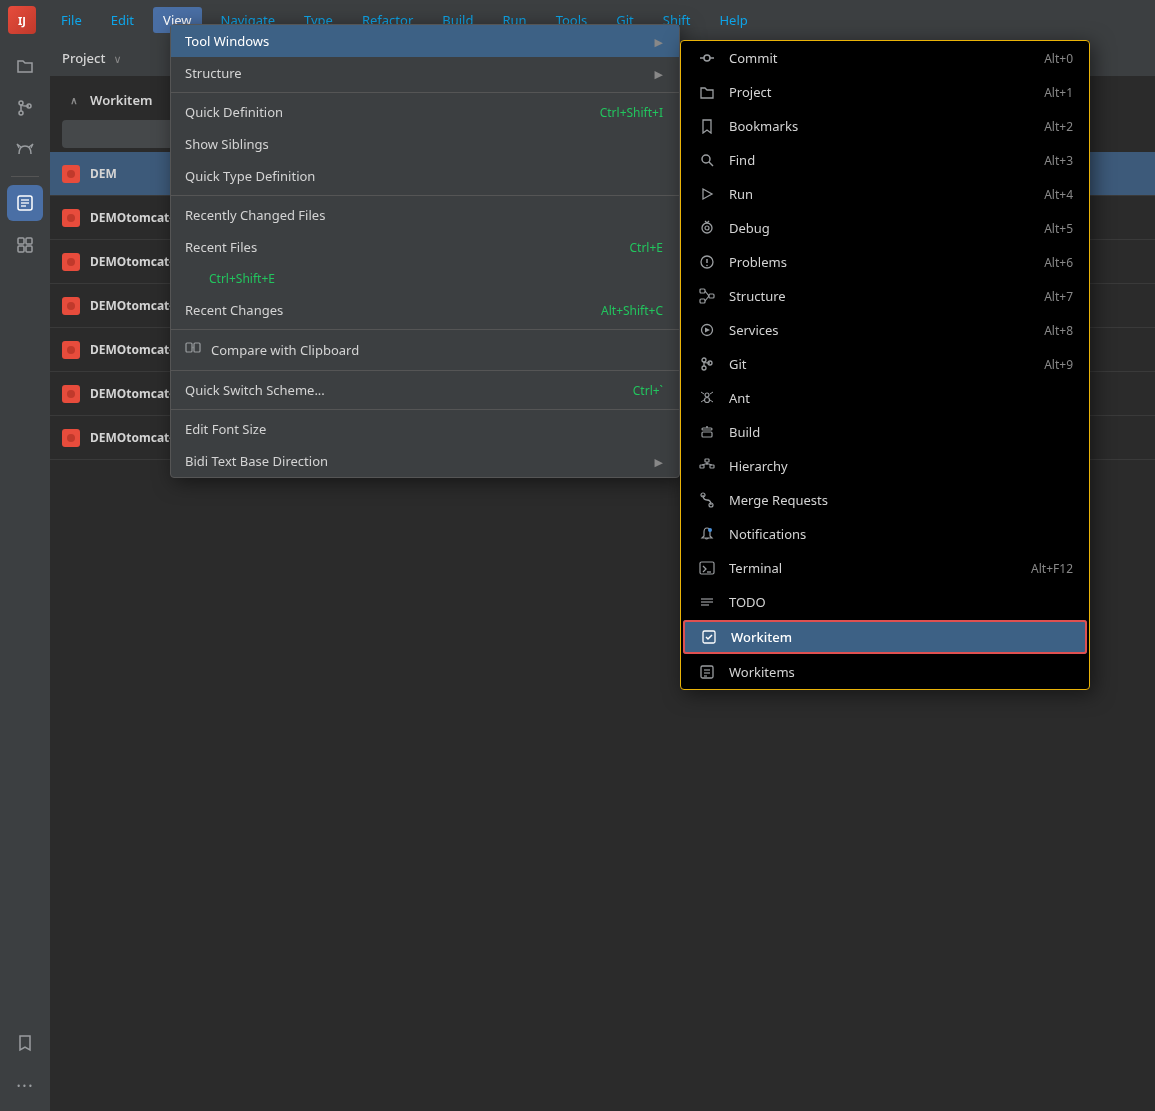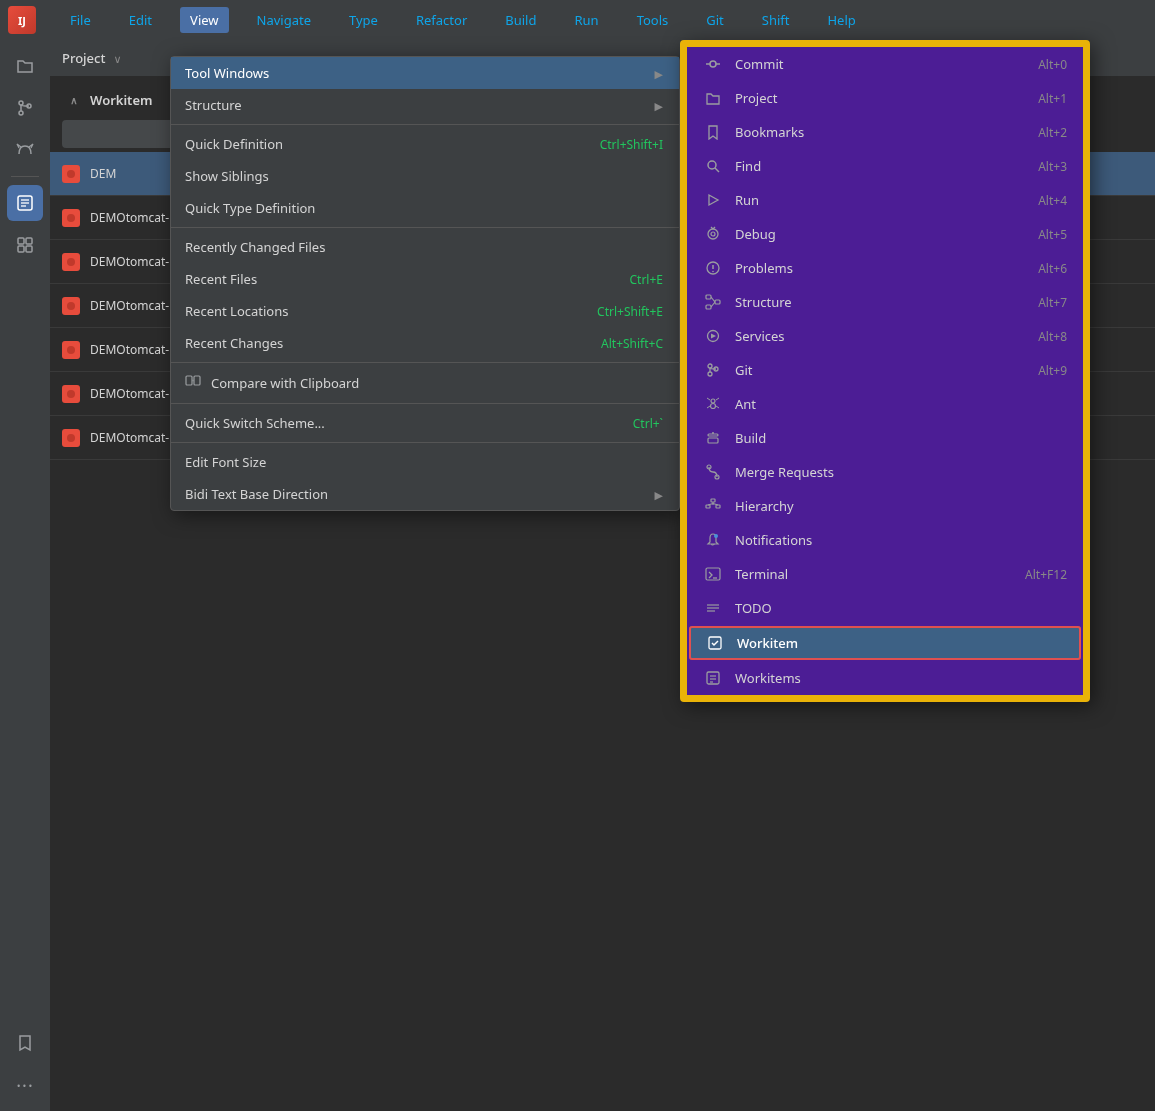--- a/index.html
+++ b/index.html
@@ -14,21 +14,21 @@
       position: relative;
     }
 
     
     .menubar {
       display: flex;
       align-items: center;
       height: 40px;
       background: #3c3f41;
       padding: 0 8px;
-      gap: 18px;
+      gap: 9px;
       position: relative;
       z-index: 10;
     }
     .menubar-logo {
       width: 28px;
       height: 28px;
       background: linear-gradient(135deg, #e74c3c, #c0392b);
       border-radius: 4px;
       display: flex;
       align-items: center;
@@ -144,21 +144,21 @@
     }
     .red-dot-inner {
       width: 8px;
       height: 8px;
       background: #c0392b;
       border-radius: 50%;
     }
     .row-id {
       font-size: 12px;
       color: #d4d4d4;
-      font-weight: 400;
+      font-weight: 700;
       min-width: 100px;
     }
     .row-desc {
       font-size: 12px;
       color: #9a9da0;
       flex: 1;
       overflow: hidden;
       text-overflow: ellipsis;
       white-space: nowrap;
     }
@@ -179,21 +179,21 @@
       left: 0;
       right: 0;
       bottom: 0;
       z-index: 100;
       pointer-events: none;
     }
 
     
     .view-menu {
       position: absolute;
-      top: 56px;
+      top: 24px;
       left: 170px;
       width: 510px;
       background: #3c3f41;
       border: 1px solid #555;
       border-radius: 4px;
       box-shadow: 4px 4px 20px rgba(0,0,0,0.5);
       pointer-events: all;
       z-index: 200;
     }
     .menu-item {
@@ -215,22 +215,22 @@
       background: #555;
       margin: 3px 0;
     }
 
     
     .tool-windows-menu {
       position: absolute;
       top: 40px;
       left: 680px;
       width: 410px;
-      background: #4c1d95;
-      border: 7px solid #eab308;
+      background: #000000;
+      border: 1px solid #eab308;
       border-radius: 4px;
       box-shadow: 4px 4px 20px rgba(0,0,0,0.5);
       pointer-events: all;
       z-index: 300;
     }
     .tw-item {
       display: flex;
       align-items: center;
       padding: 8px 16px 8px 14px;
       cursor: pointer;
@@ -411,21 +411,20 @@
     <div class="menu-item">
       <span class="menu-item-label">Recently Changed Files</span>
     </div>
 
     <div class="menu-item">
       <span class="menu-item-label">Recent Files</span>
       <span class="menu-item-shortcut">Ctrl+E</span>
     </div>
 
     <div class="menu-item">
-      <span class="menu-item-label">Recent Locations</span>
       <span class="menu-item-shortcut">Ctrl+Shift+E</span>
     </div>
 
     <div class="menu-item">
       <span class="menu-item-label">Recent Changes</span>
       <span class="menu-item-shortcut">Alt+Shift+C</span>
     </div>
     <div class="menu-separator"></div>
 
     <div class="menu-item">
@@ -596,45 +595,45 @@
           <rect x="3" y="8" width="10" height="5" rx="1" stroke="#9a9da0" stroke-width="1.2"></rect>
           <line x1="8" y1="2" x2="8" y2="4" stroke="#9a9da0" stroke-width="1.5"></line>
         </svg>
       </span>
       <span class="tw-item-label">Build</span>
     </div>
 
     <div class="tw-item">
       <span class="tw-item-icon">
         <svg width="16" height="16" viewBox="0 0 16 16" fill="none">
-          <path d="M4 3 Q4 8 8 8 Q12 8 12 13" stroke="#9a9da0" stroke-width="1.3" fill="none"></path>
-          <circle cx="4" cy="3" r="2" stroke="#9a9da0" stroke-width="1.2"></circle>
-          <circle cx="12" cy="13" r="2" stroke="#9a9da0" stroke-width="1.2"></circle>
-        </svg>
-      </span>
-      <span class="tw-item-label">Merge Requests</span>
-    </div>
-
-    <div class="tw-item">
-      <span class="tw-item-icon">
-        <svg width="16" height="16" viewBox="0 0 16 16" fill="none">
           <rect x="6" y="1" width="4" height="3" rx="0.5" stroke="#9a9da0" stroke-width="1.2"></rect>
           <rect x="1" y="7" width="4" height="3" rx="0.5" stroke="#9a9da0" stroke-width="1.2"></rect>
           <rect x="11" y="7" width="4" height="3" rx="0.5" stroke="#9a9da0" stroke-width="1.2"></rect>
           <line x1="8" y1="4" x2="8" y2="7" stroke="#9a9da0" stroke-width="1.2"></line>
           <line x1="3" y1="7" x2="8" y2="5.5" stroke="#9a9da0" stroke-width="1.2"></line>
           <line x1="13" y1="7" x2="8" y2="5.5" stroke="#9a9da0" stroke-width="1.2"></line>
         </svg>
       </span>
       <span class="tw-item-label">Hierarchy</span>
     </div>
 
     <div class="tw-item">
       <span class="tw-item-icon">
         <svg width="16" height="16" viewBox="0 0 16 16" fill="none">
+          <path d="M4 3 Q4 8 8 8 Q12 8 12 13" stroke="#9a9da0" stroke-width="1.3" fill="none"></path>
+          <circle cx="4" cy="3" r="2" stroke="#9a9da0" stroke-width="1.2"></circle>
+          <circle cx="12" cy="13" r="2" stroke="#9a9da0" stroke-width="1.2"></circle>
+        </svg>
+      </span>
+      <span class="tw-item-label">Merge Requests</span>
+    </div>
+
+    <div class="tw-item">
+      <span class="tw-item-icon">
+        <svg width="16" height="16" viewBox="0 0 16 16" fill="none">
           <path d="M8 2 Q5 2 5 6 L5 10 L3 12 H13 L11 10 L11 6 Q11 2 8 2Z" stroke="#9a9da0" stroke-width="1.2" fill="none"></path>
           <path d="M6.5 12 Q7 14 9.5 12" stroke="#9a9da0" stroke-width="1.2" fill="none"></path>
           <circle cx="11" cy="4" r="2" fill="#4a90d9"></circle>
         </svg>
       </span>
       <span class="tw-item-label">Notifications</span>
     </div>
 
     <div class="tw-item">
       <span class="tw-item-icon">

